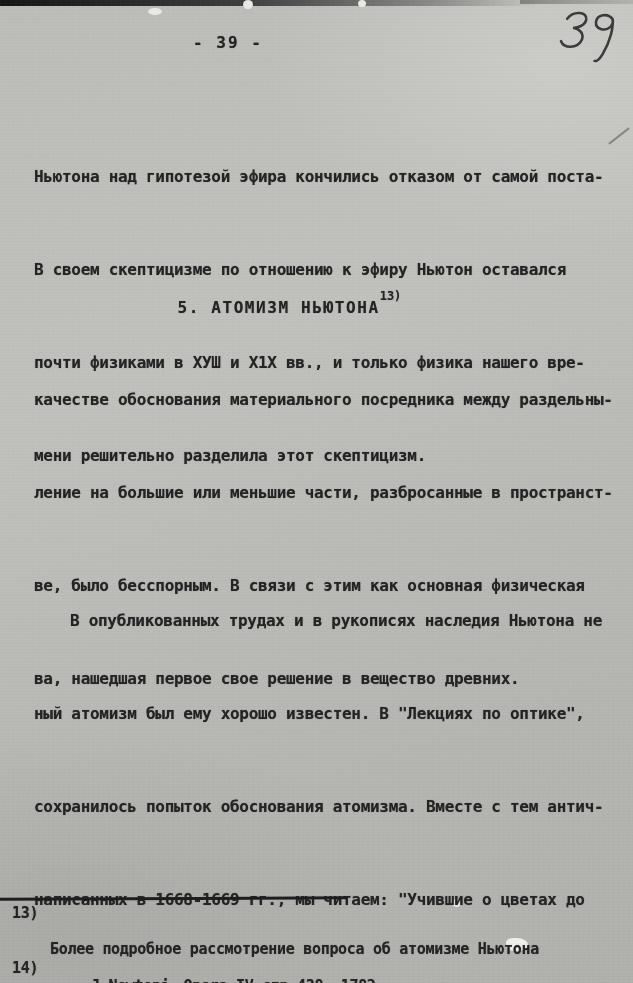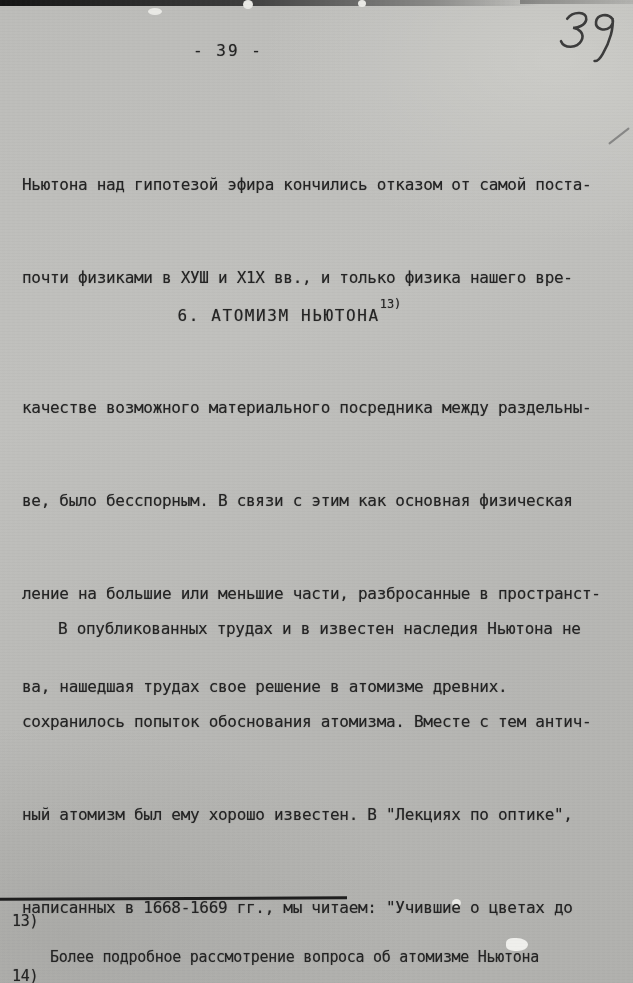--- a/index.html
+++ b/index.html
@@ -28,28 +28,28 @@
   }
   .speck{position:absolute;background:#e9e9e5;border-radius:50%;filter:blur(.4px);}
   .blotch{
     position:absolute;background:#efefec;filter:blur(.6px);
   }
   .pen-mark{
     position:absolute;width:26px;height:2px;background:#777;
     transform:rotate(-38deg);border-radius:2px;opacity:.8;
   }
 
-  .txt{white-space:pre;font-weight:400;letter-spacing:-.3px;
-       text-shadow:0 0 1px rgba(25,25,25,.45);margin-top:8px;}
+  .txt{white-space:pre;font-weight:700;letter-spacing:-.3px;
+       text-shadow:0 0 1px rgba(25,25,25,.45);}
   .line{white-space:pre;}
 
   .pageno{position:absolute;top:33px;left:193px;font-size:16px;letter-spacing:2px;}
   .hand39{position:absolute;top:8px;left:558px;}
 
-  .para{position:absolute;left:22px;width:600px;font-size:16px;line-height:31px;}
+  .para{position:absolute;left:34px;width:600px;font-size:16px;line-height:31px;}
   .p1{top:99px;}
   .heading{position:absolute;top:277px;left:155px;font-size:16px;letter-spacing:1.6px;}
   .p2{top:322px;}
   .p3{top:543px;}
   .indent{text-indent:36px;}
   sup.fnref{font-size:12px;position:relative;top:-7px;letter-spacing:0;}
 
   .fnsep{position:absolute;top:897px;left:0;width:347px;height:3px;background:#1e1e1e;
          transform:rotate(-.25deg);}
   .footnote{position:absolute;left:12px;width:615px;font-size:15px;line-height:18px;
@@ -80,38 +80,40 @@
   <svg width="62" height="56" viewBox="0 0 62 56">
     <g fill="none" stroke="#3c3c3c" stroke-width="2.6" stroke-linecap="round" transform="rotate(8 31 28)">
       <path d="M7,14 C12,5 26,4 26,12 C26,18 18,22 14,22 C20,22 27,26 24,34 C21,42 8,44 4,37"></path>
       <path d="M52,8 C46,2 36,6 36,13 C36,20 46,22 51,16 C53,13 53,10 52,8 C54,16 53,30 47,44 C45,49 42,52 40,52"></path>
     </g>
   </svg>
 </div>
 
 <div class="para p1 txt">
   <div class="line">Ньютона над гипотезой эфира кончились отказом от самой поста-</div>
+  <div class="line">В своем скептицизме по отношению к эфиру Ньютон оставался</div>
   <div class="line">почти физиками в ХУШ и Х1Х вв., и только физика нашего вре-</div>
+  <div class="line">мени решительно разделила этот скептицизм.</div>
 </div>
 
 <div class="heading txt">
-  <span>6. АТОМИЗМ НЬЮТОНА</span><sup class="fnref">13)</sup>
+  <span>5. АТОМИЗМ НЬЮТОНА</span><sup class="fnref">13)</sup>
 </div>
 
 <div class="para p2 txt">
-  <div class="line">качестве возможного материального посредника между раздельны-</div>
+  <div class="line">качестве обоснования материального посредника между раздельны-</div>
+  <div class="line">ление на большие или меньшие части, разбросанные в пространст-</div>
   <div class="line">ве, было бесспорным. В связи с этим как основная физическая</div>
-  <div class="line">ление на большие или меньшие части, разбросанные в пространст-</div>
-  <div class="line">ва, нашедшая трудах свое решение в атомизме древних.</div>
+  <div class="line">ва, нашедшая первое свое решение в вещество древних.</div>
 </div>
 
 <div class="para p3 txt">
-  <div class="line indent">В опубликованных трудах и в известен наследия Ньютона не</div>
+  <div class="line indent">В опубликованных трудах и в рукописях наследия Ньютона не</div>
+  <div class="line">ный атомизм был ему хорошо известен. В "Лекциях по оптике",</div>
   <div class="line">сохранилось попыток обоснования атомизма. Вместе с тем антич-</div>
-  <div class="line">ный атомизм был ему хорошо известен. В "Лекциях по оптике",</div>
   <div class="line">написанных в 1668-1669 гг., мы читаем: "Учившие о цветах до</div>
   <div class="line">сих пор делали это либо только на словах, как перипатетики,</div>
   
   
   
   
   
   
 </div>
 

